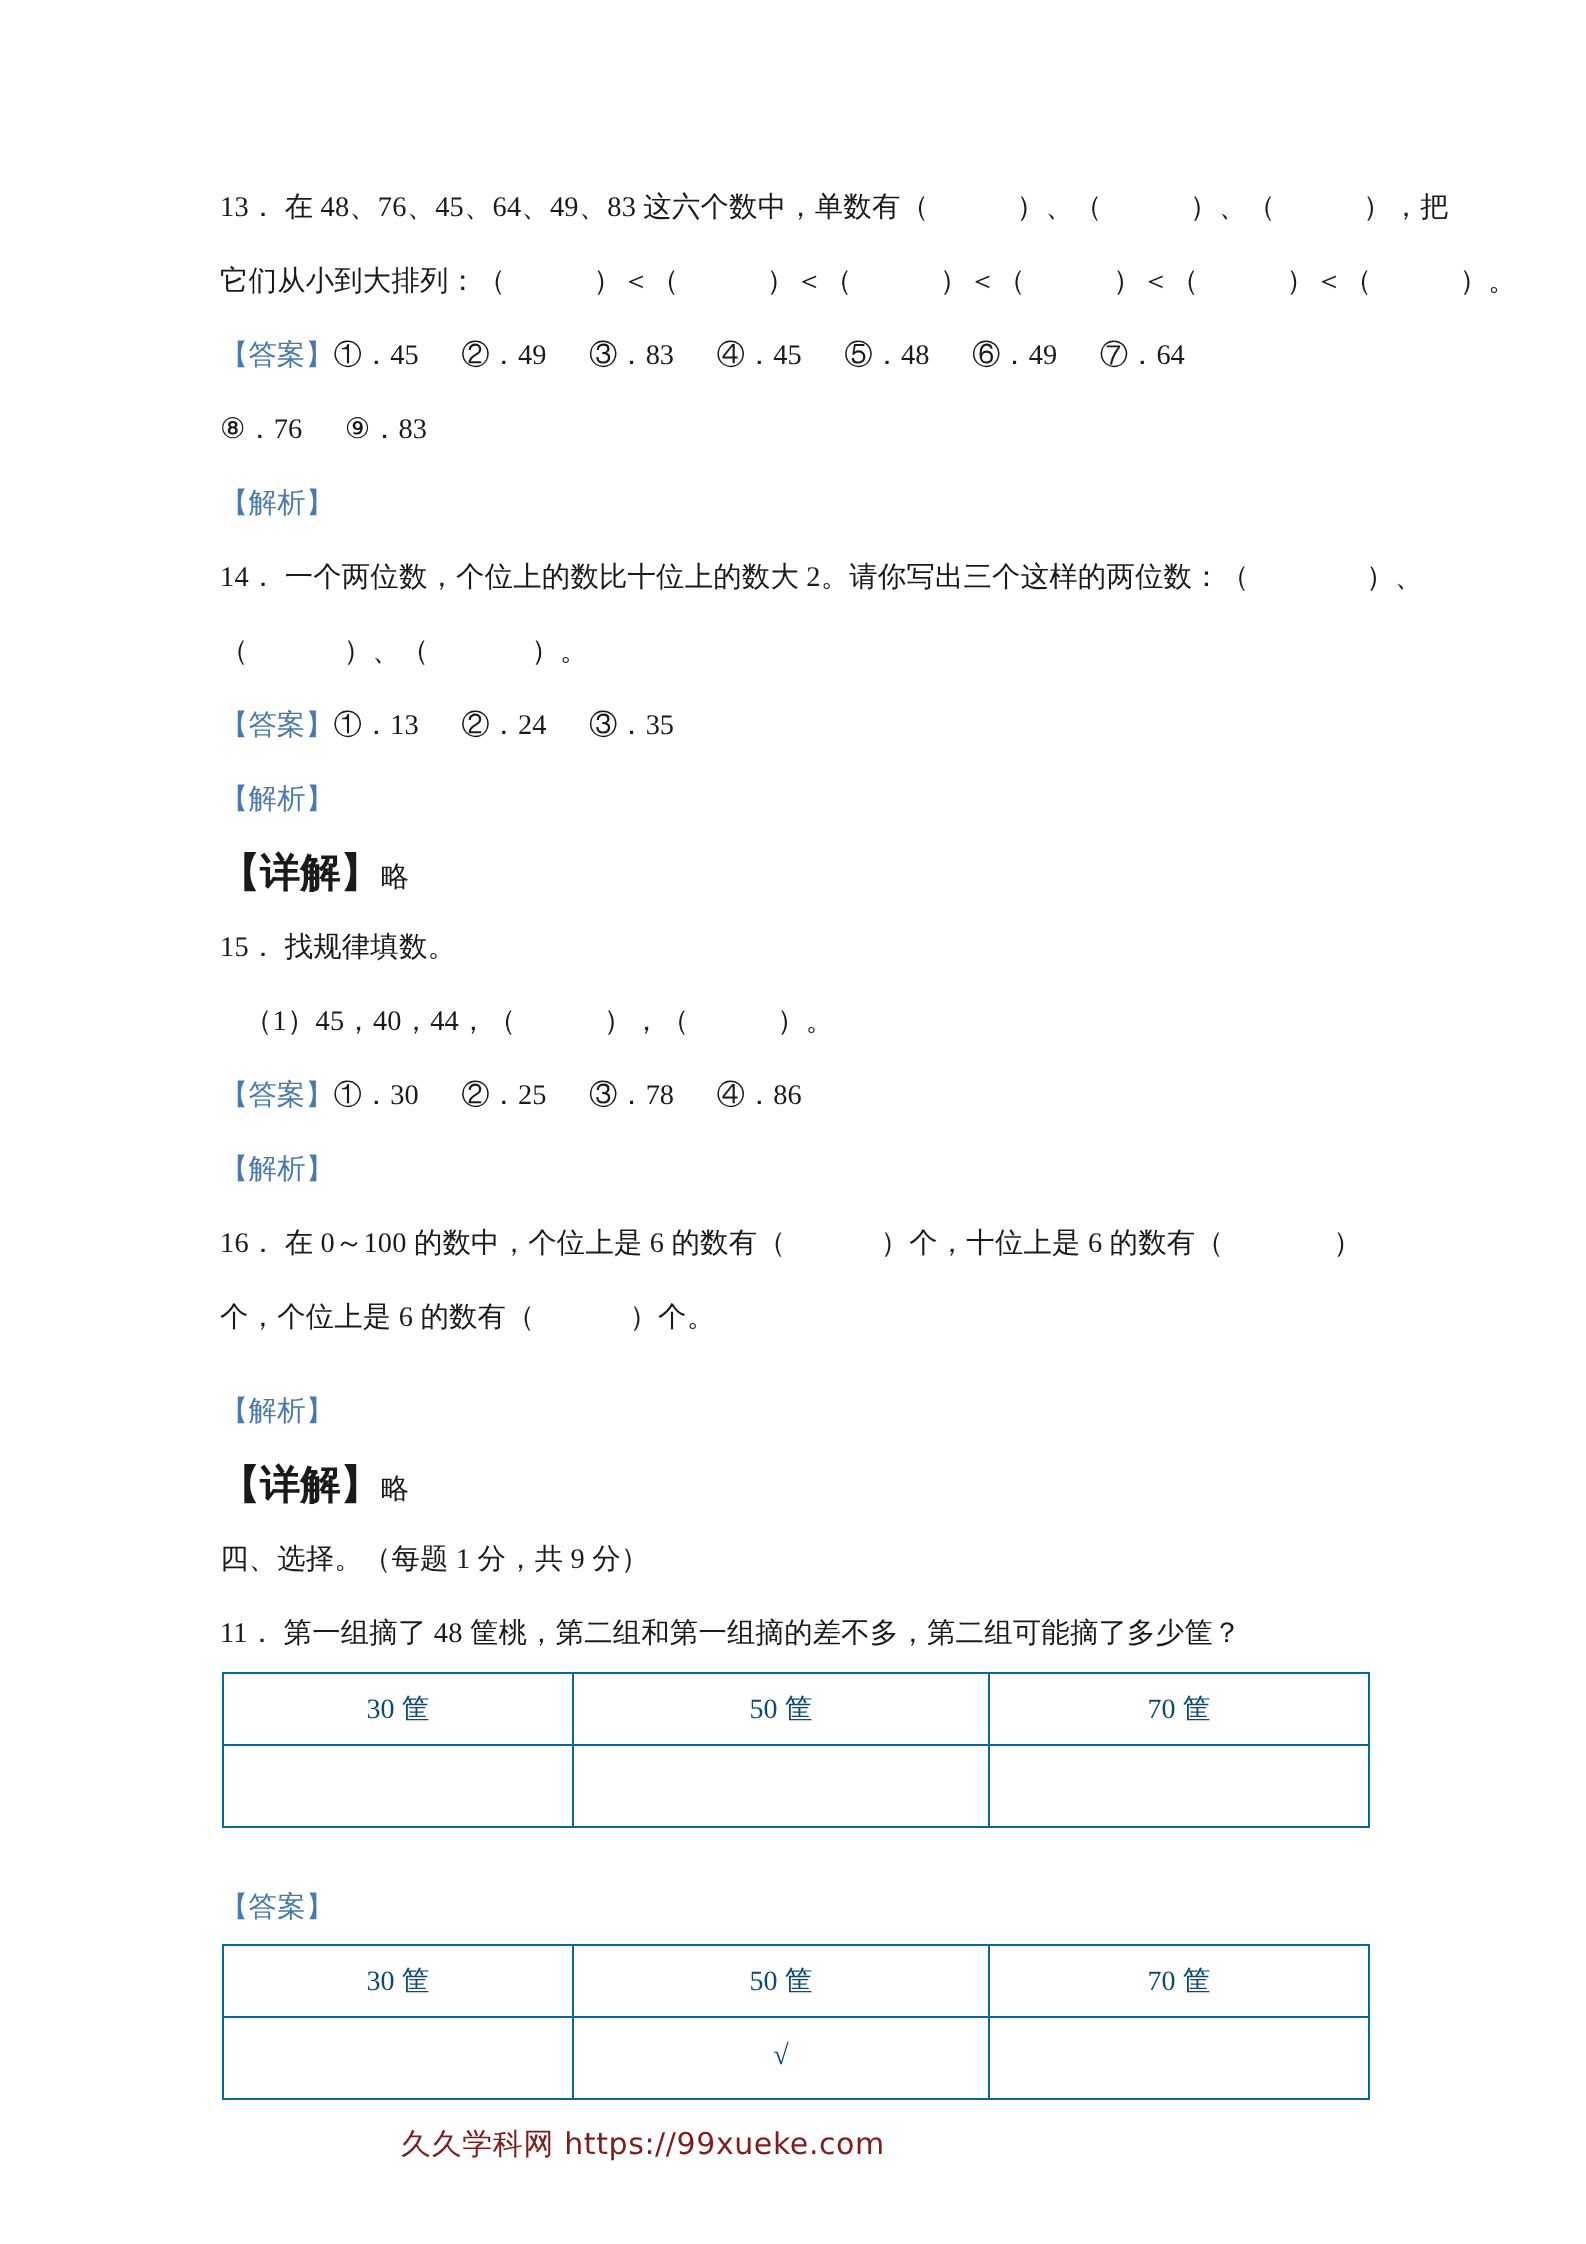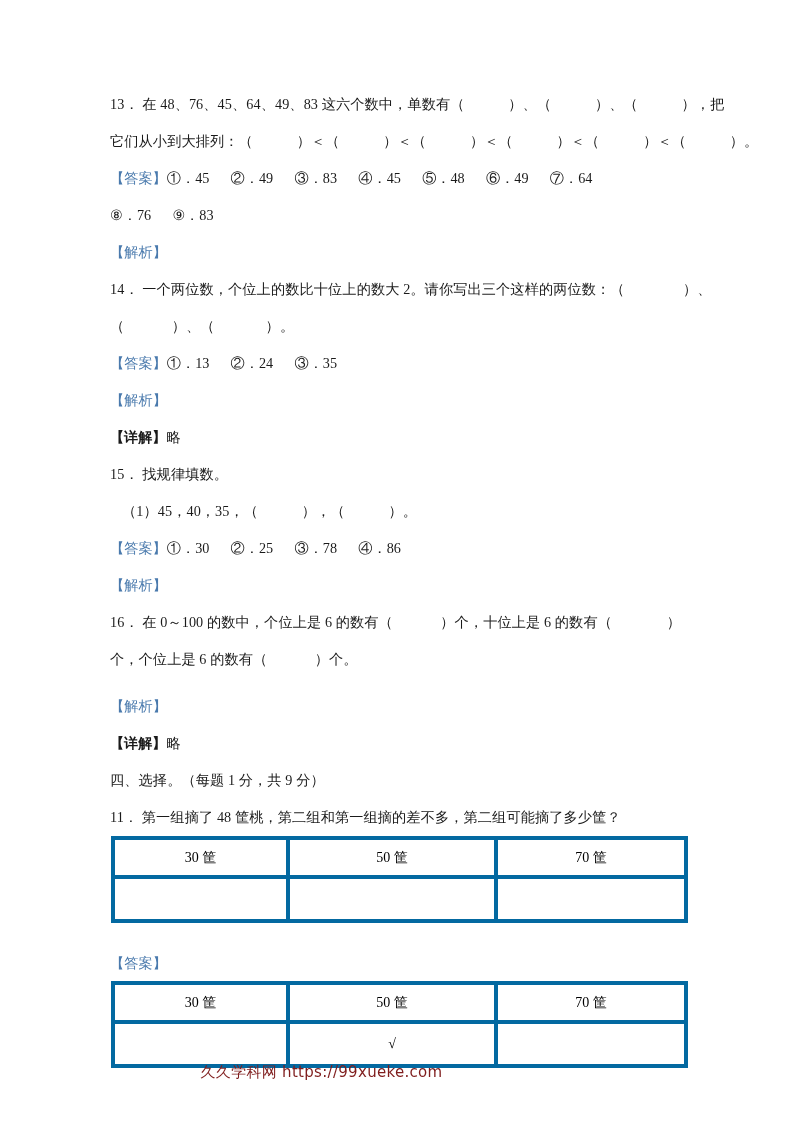--- a/index.html
+++ b/index.html
@@ -44,21 +44,21 @@
   .line.tight { line-height: 36px; height: 36px; }
 
   
   .tag-blue {
     color: #4a7aad;
     font-size: 14.2px;
     text-align: right;
   }
   .tag-black {
     color: #1a1a1a;
-    font-size: 14px;
+    font-size: 20px;
     font-weight: 600;
   }
 
   .ansrow {
     font-size: 14.2px;
     line-height: 37px;
     height: 37px;
     white-space: pre;
   }
   .ansrow .items {
@@ -68,24 +68,24 @@
   .sp-22 { height: 22px; }
 
   
   .qtable {
     border-collapse: collapse;
     width: 573px;
     margin: 0;
     table-layout: fixed;
   }
   .qtable td {
-    border: 4px solid #0369a1;
+    border: 1px solid #0369a1;
     text-align: center;
     font-size: 14px;
-    color: #000000;
+    color: #0c4a6e;
     padding: 0;
   }
   .qtable td.hdr { height: 35px; vertical-align: middle; }
   .qtable td.body { height: 40px; vertical-align: middle; }
   .qtable col.c1 { width: 175px; }
   .qtable col.c2 { width: 208px; }
   .qtable col.c3 { width: 190px; }
   .check { font-size: 15px; }
 
   .tbl-wrap { padding-left: 1px; }
@@ -115,21 +115,21 @@
     <div class="ansrow"><span class="items">⑧．76      ⑨．83</span></div>
     <div class="line"><span class="tag-blue">【解析】</span></div>
 
     <div class="line">14． 一个两位数，个位上的数比十位上的数大 2。请你写出三个这样的两位数：（                ）、</div>
     <div class="line">（             ）、（              ）。</div>
     <div class="ansrow"><span class="tag-blue">【答案】</span><span class="items">①．13      ②．24      ③．35</span></div>
     <div class="line"><span class="tag-blue">【解析】</span></div>
     <div class="line"><span class="tag-black">【详解】</span><span>略</span></div>
 
     <div class="line">15． 找规律填数。</div>
-    <div class="line indent">（1）45，40，35，（            ），（            ）。</div>
+    <div class="line indent">（1）45，40，44，（            ），（            ）。</div>
     <div class="ansrow"><span class="tag-blue">【答案】</span><span class="items">①．30      ②．25      ③．78      ④．86</span></div>
     <div class="line"><span class="tag-blue">【解析】</span></div>
 
     <div class="line">16． 在 0～100 的数中，个位上是 6 的数有（             ）个，十位上是 6 的数有（               ）</div>
     <div class="line">个，个位上是 6 的数有（             ）个。</div>
     <div class="sp-10"></div>
     <div class="line"><span class="tag-blue">【解析】</span></div>
     <div class="line"><span class="tag-black">【详解】</span><span>略</span></div>
 
     <div class="line">四、选择。（每题 1 分，共 9 分）</div>

